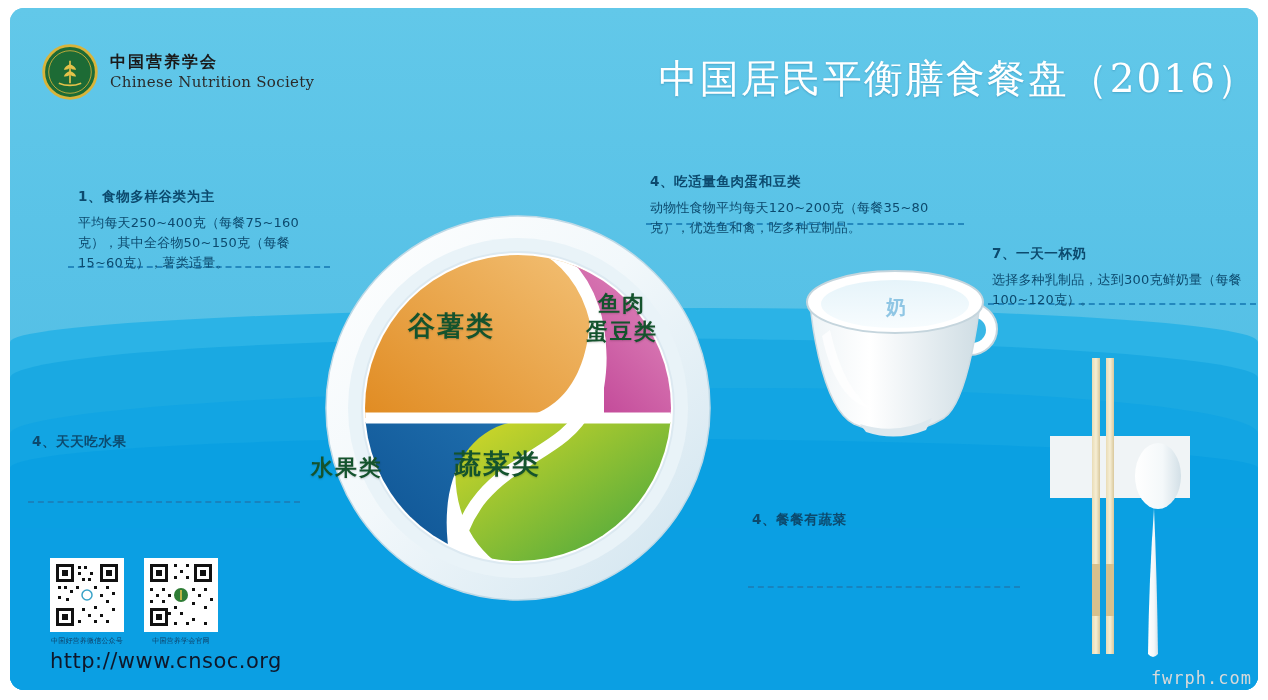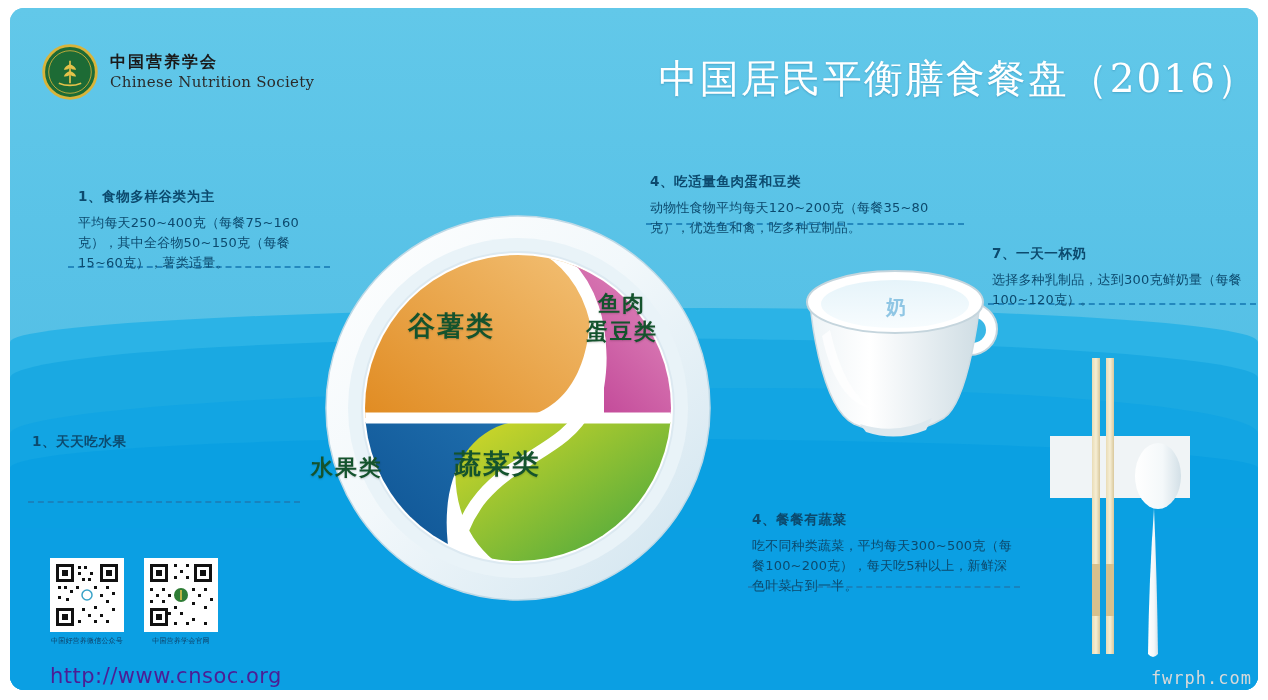--- a/index.html
+++ b/index.html
@@ -102,21 +102,21 @@
   }
   
   #utensils{position:absolute;left:1026px;top:350px;width:210px;height:300px;z-index:18;}
   
   #footer{position:absolute;left:40px;top:550px;z-index:25;}
   .qr-row{display:flex;gap:20px;}
   .qr-item{text-align:center;}
   .qr-box{width:74px;height:74px;background:#ffffff;padding:4px;box-sizing:border-box;}
   .qr-cap{color:#0e3f66;font-size:7px;margin-top:4px;letter-spacing:.2px;}
   #site-url{
-    margin-top:18px;color:#4c1d95;font-size:21px;letter-spacing:.5px;
+    margin-top:3px;color:#0f172a;font-size:21px;letter-spacing:.5px;
     font-family:"DejaVu Sans","Liberation Sans",sans-serif;
   }
   #watermark{
     position:absolute;right:6px;bottom:2px;z-index:40;
     color:#d9d9d9;font-size:17px;letter-spacing:1px;
     font-family:"DejaVu Sans Mono","Liberation Mono",monospace;
   }
 </style>
 </head>
 <body>
@@ -162,27 +162,26 @@
     </div>
     <div class="dash" id="dash4"></div>
 
     <div class="note" id="note5">
       <div class="hd">7、一天一杯奶</div>
       <div class="bd">选择多种乳制品，达到300克鲜奶量（每餐100~120克）。</div>
     </div>
     <div class="dash" id="dash5"></div>
 
     <div class="note" id="note3">
-      <div class="hd">1、天天吃水果</div>
+      <div class="hd">4、天天吃水果</div>
     </div>
     <div class="dash" id="dash3"></div>
 
     <div class="note" id="note2">
       <div class="hd">4、餐餐有蔬菜</div>
-      <div class="bd">吃不同种类蔬菜，平均每天300~500克（每餐100~200克），每天吃5种以上，新鲜深色叶菜占到一半。</div>
     </div>
     <div class="dash" id="dash2"></div>
 
     <div id="plate">
       <svg viewBox="0 0 464 400" width="464" height="400">
         <defs>
           <linearGradient id="gGrain" x1="0" y1="1" x2="1" y2="0">
             <stop offset="0%" stop-color="#e08a20"></stop>
             <stop offset="100%" stop-color="#f3c278"></stop>
           </linearGradient>

